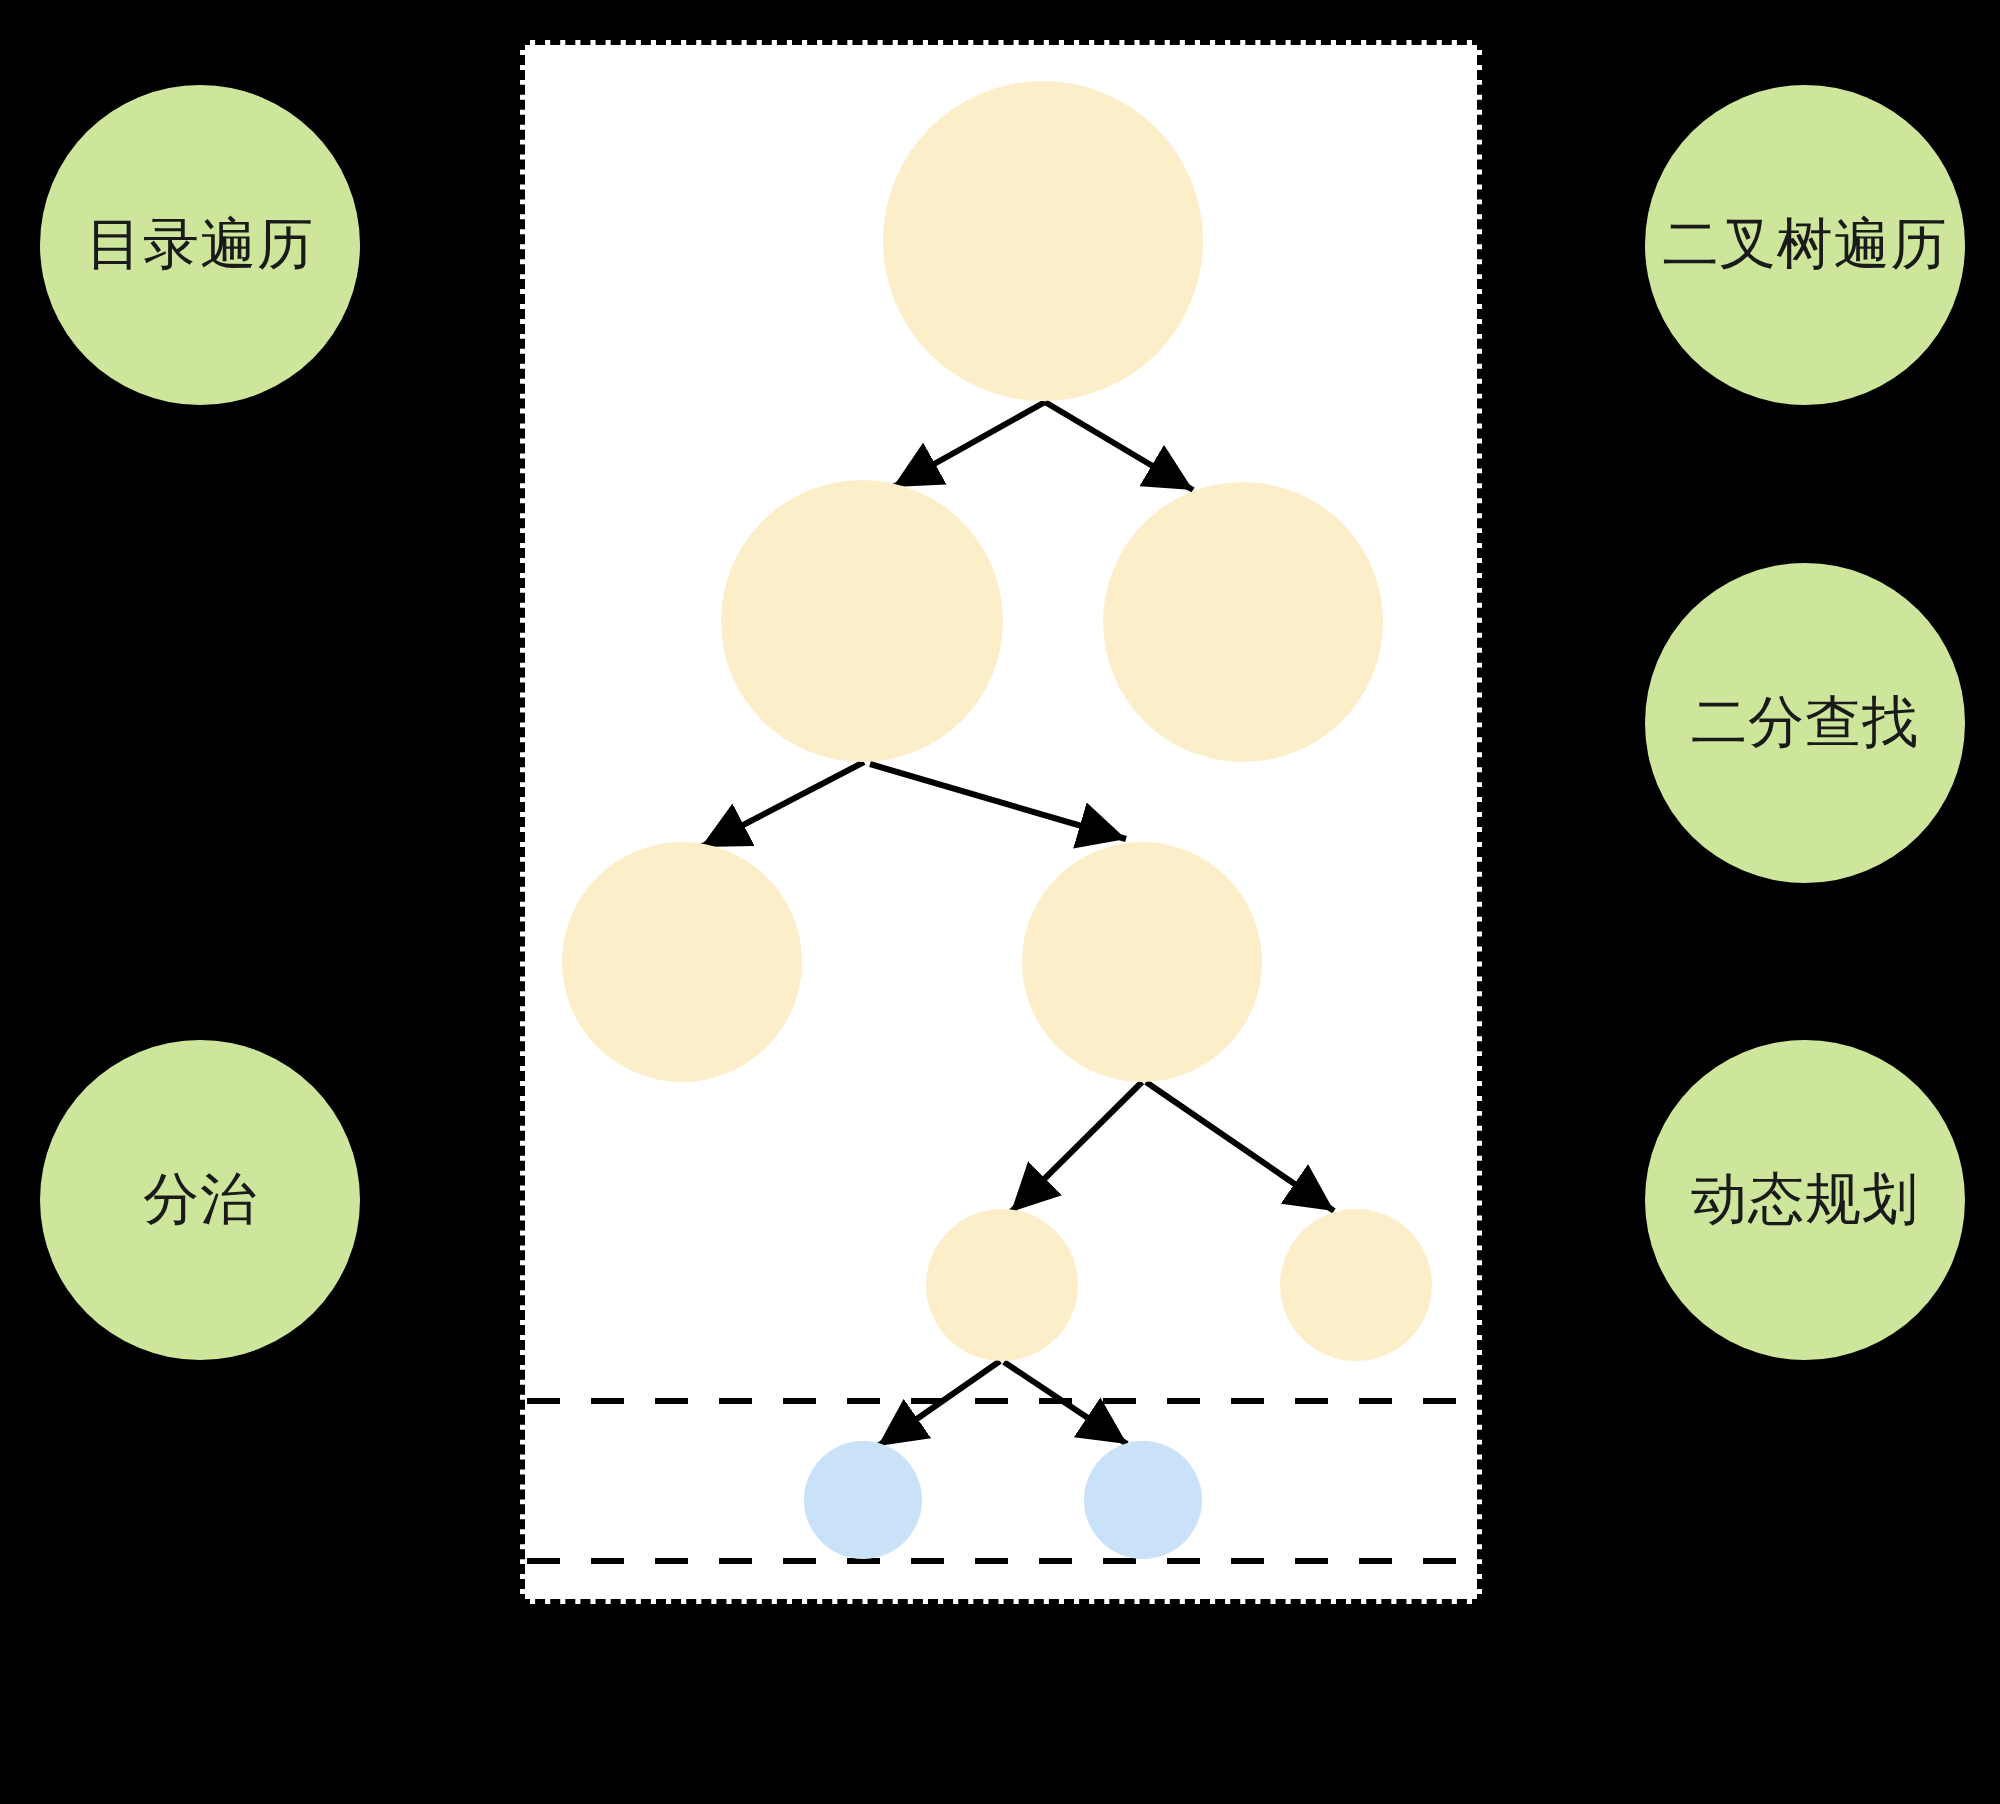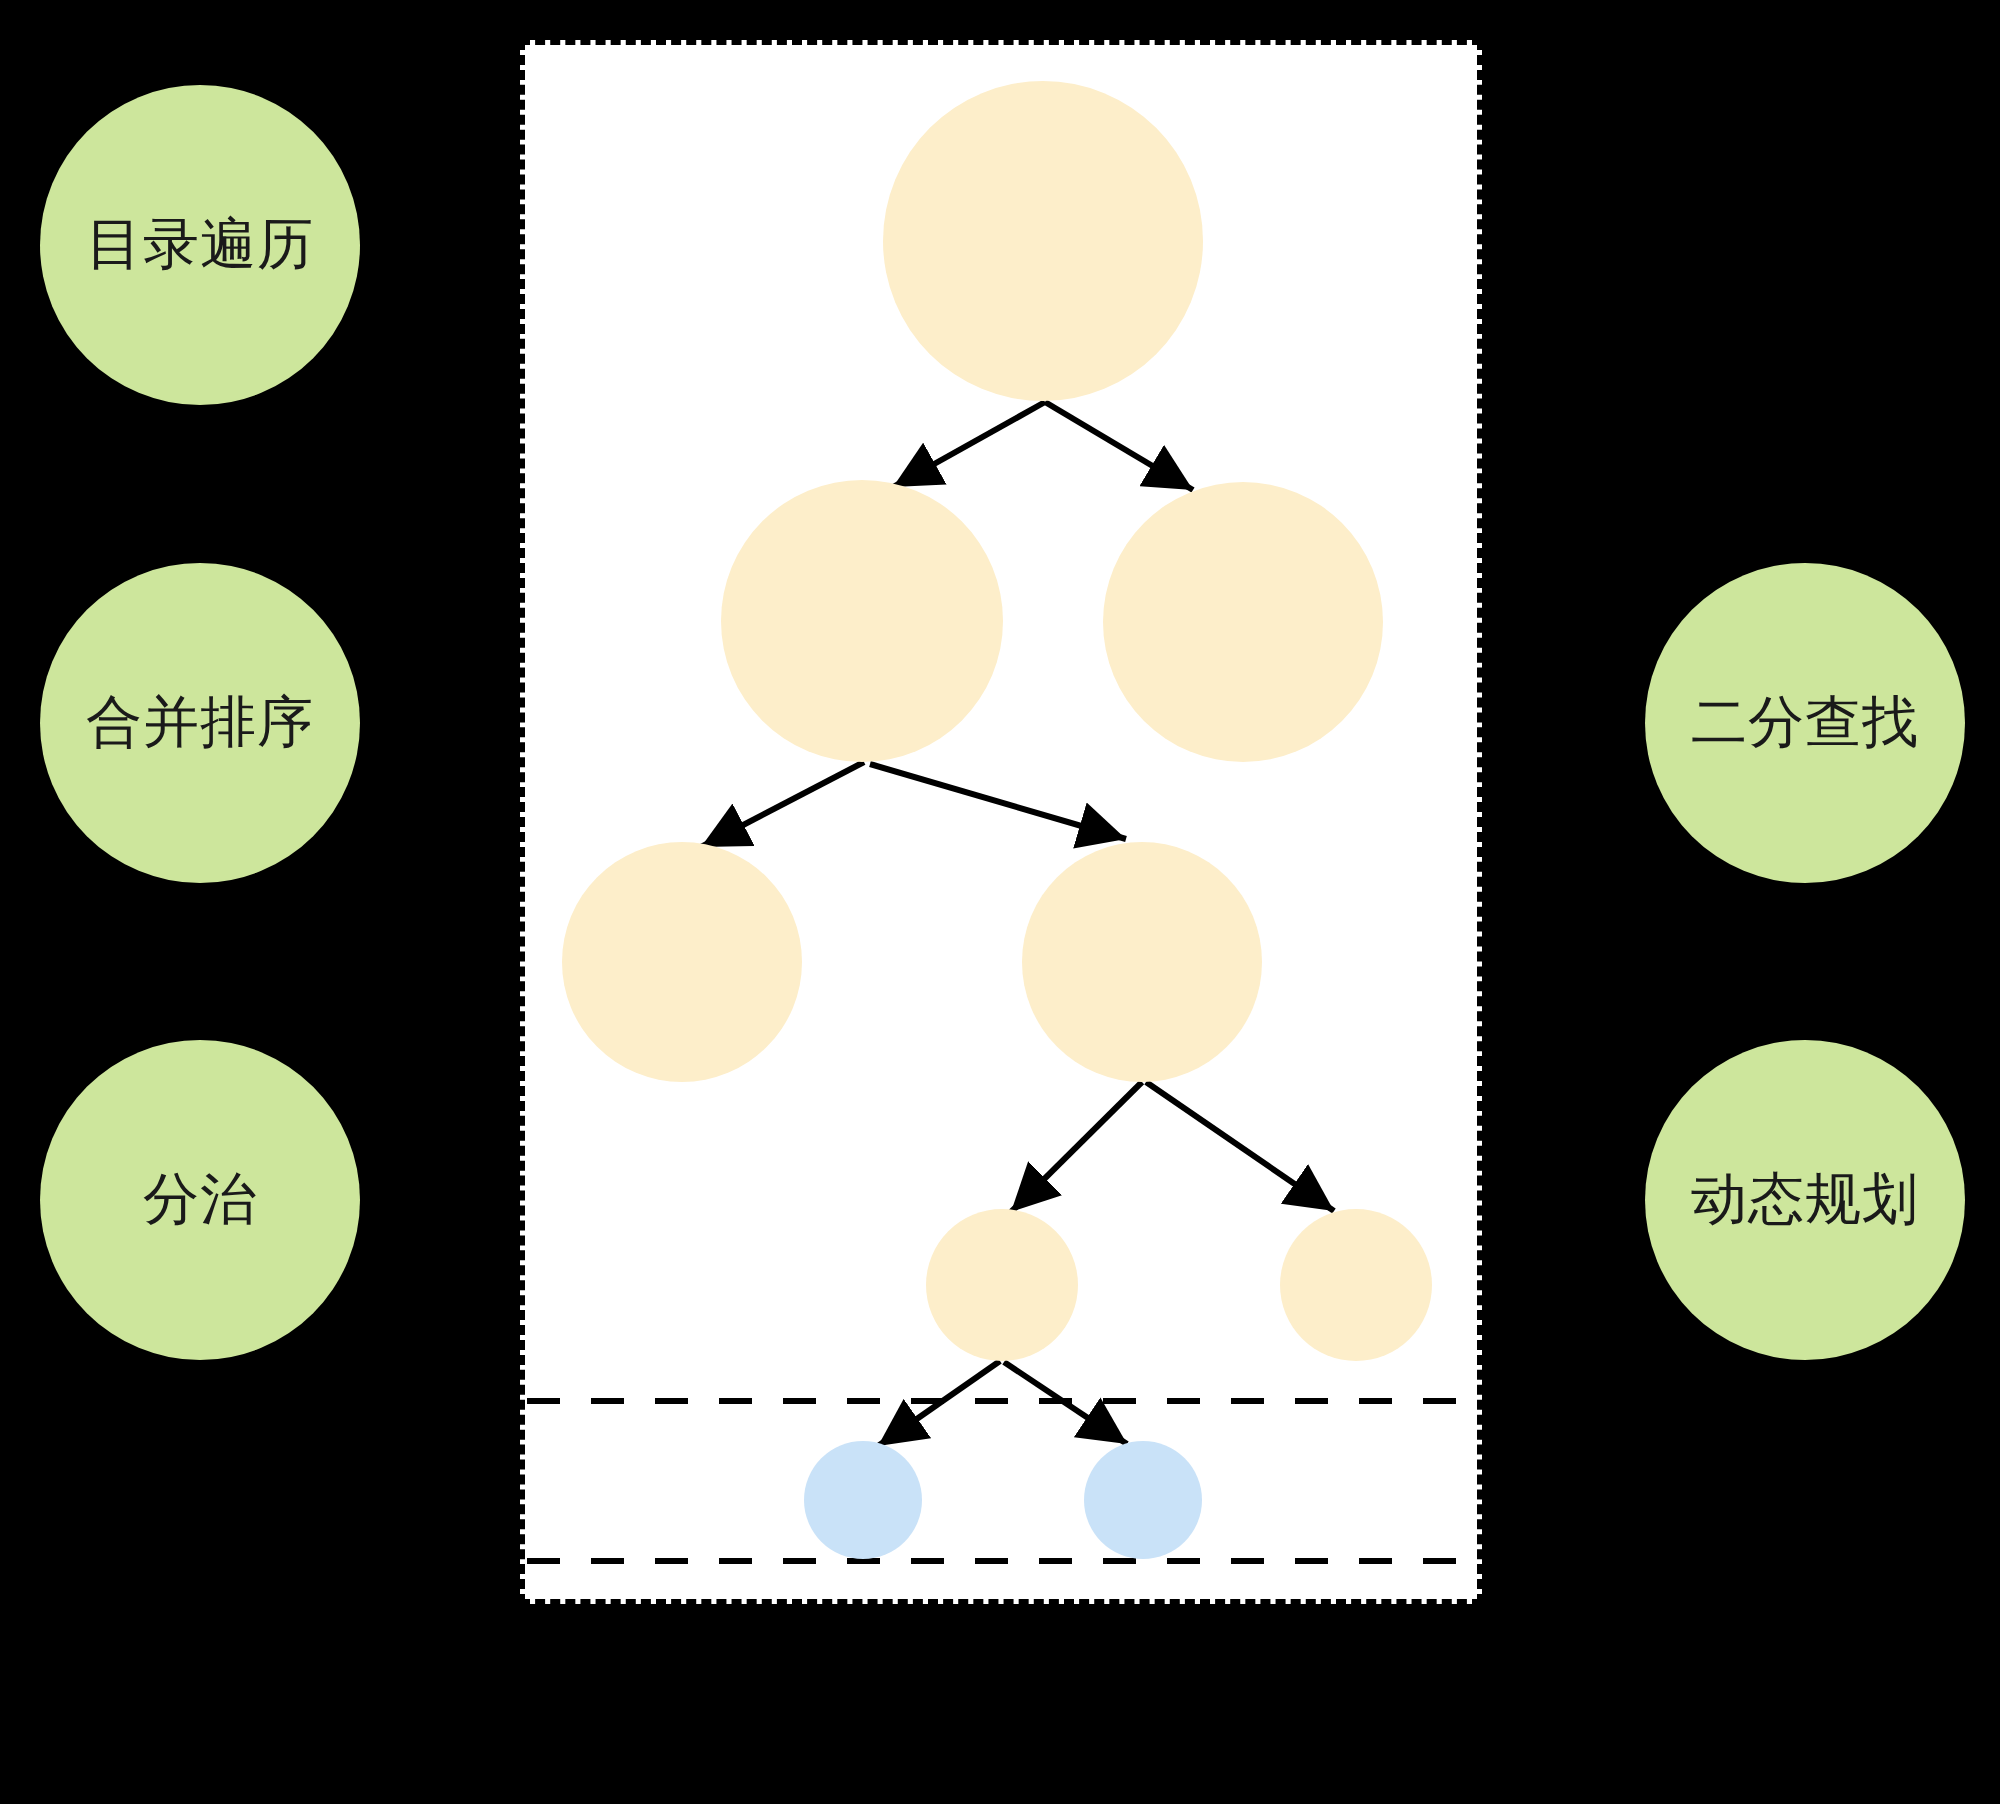--- a/index.html
+++ b/index.html
@@ -41,27 +41,27 @@
   }
 </style>
 </head>
 <body>
 
 <div class="canvas">
 
   <div class="bubble col-left row-1">
     <span class="lbl">目录遍历</span>
   </div>
-  <div class="bubble col-left row-2">
-    <span class="lbl">合并排序</span>
-  </div>
   <div class="bubble col-left row-3">
     <span class="lbl">分治</span>
   </div>
 
+  <div class="bubble col-right row-1">
+    <span class="lbl">二叉树遍历</span>
+  </div>
   <div class="bubble col-right row-2">
     <span class="lbl">二分查找</span>
   </div>
   <div class="bubble col-right row-3">
     <span class="lbl">动态规划</span>
   </div>
 
   <div class="panel"></div>
 
   <svg class="tree" width="2000" height="1804" viewBox="0 0 2000 1804">

